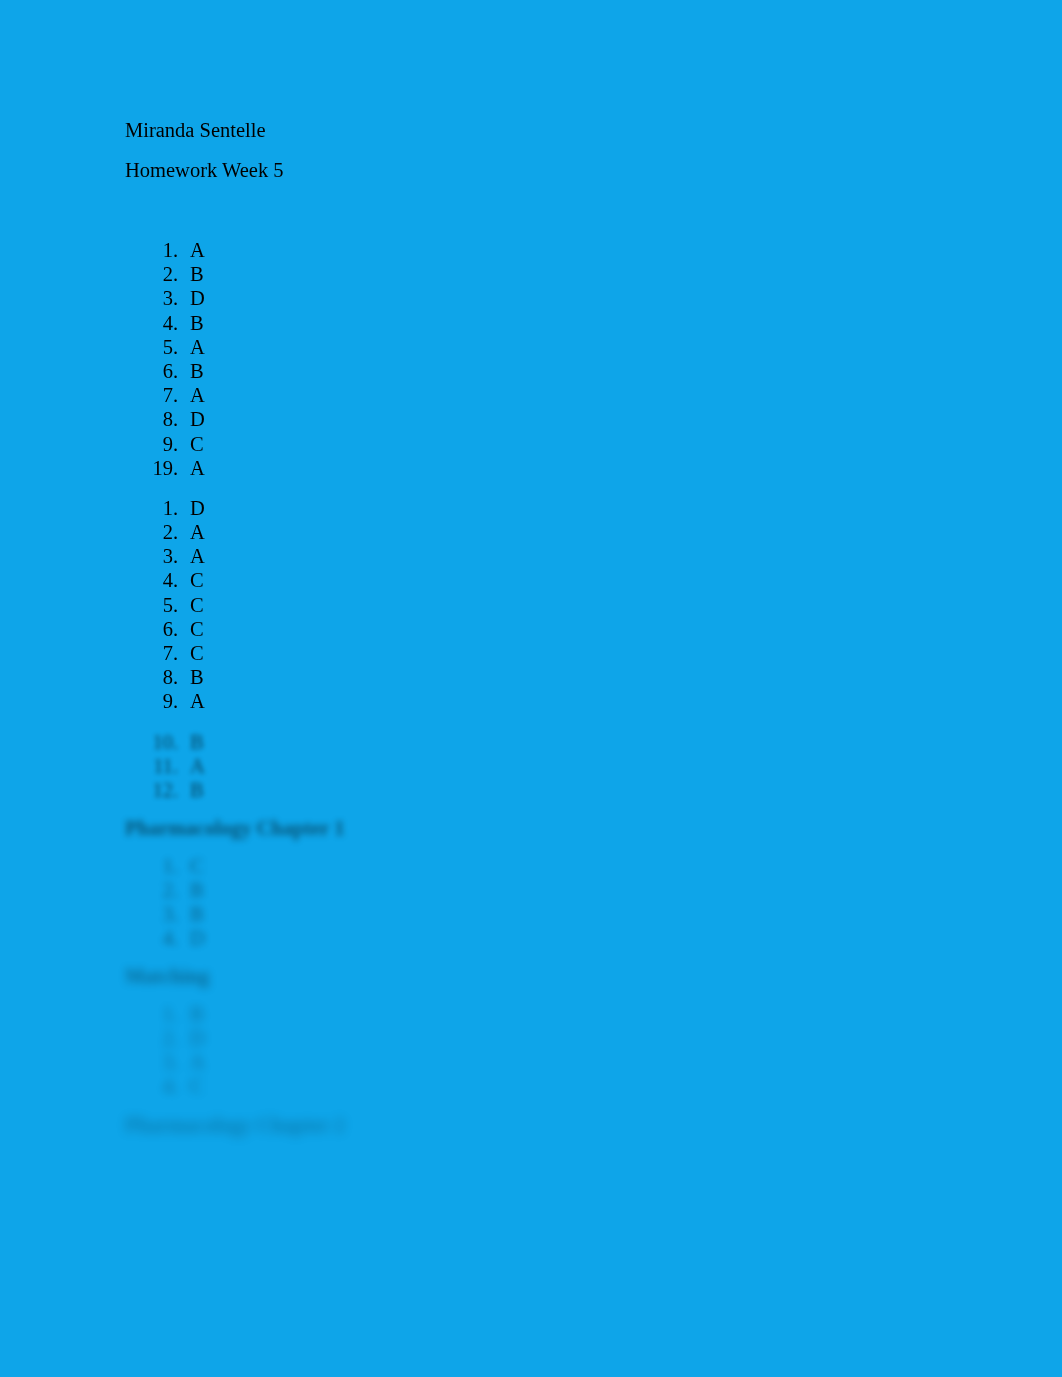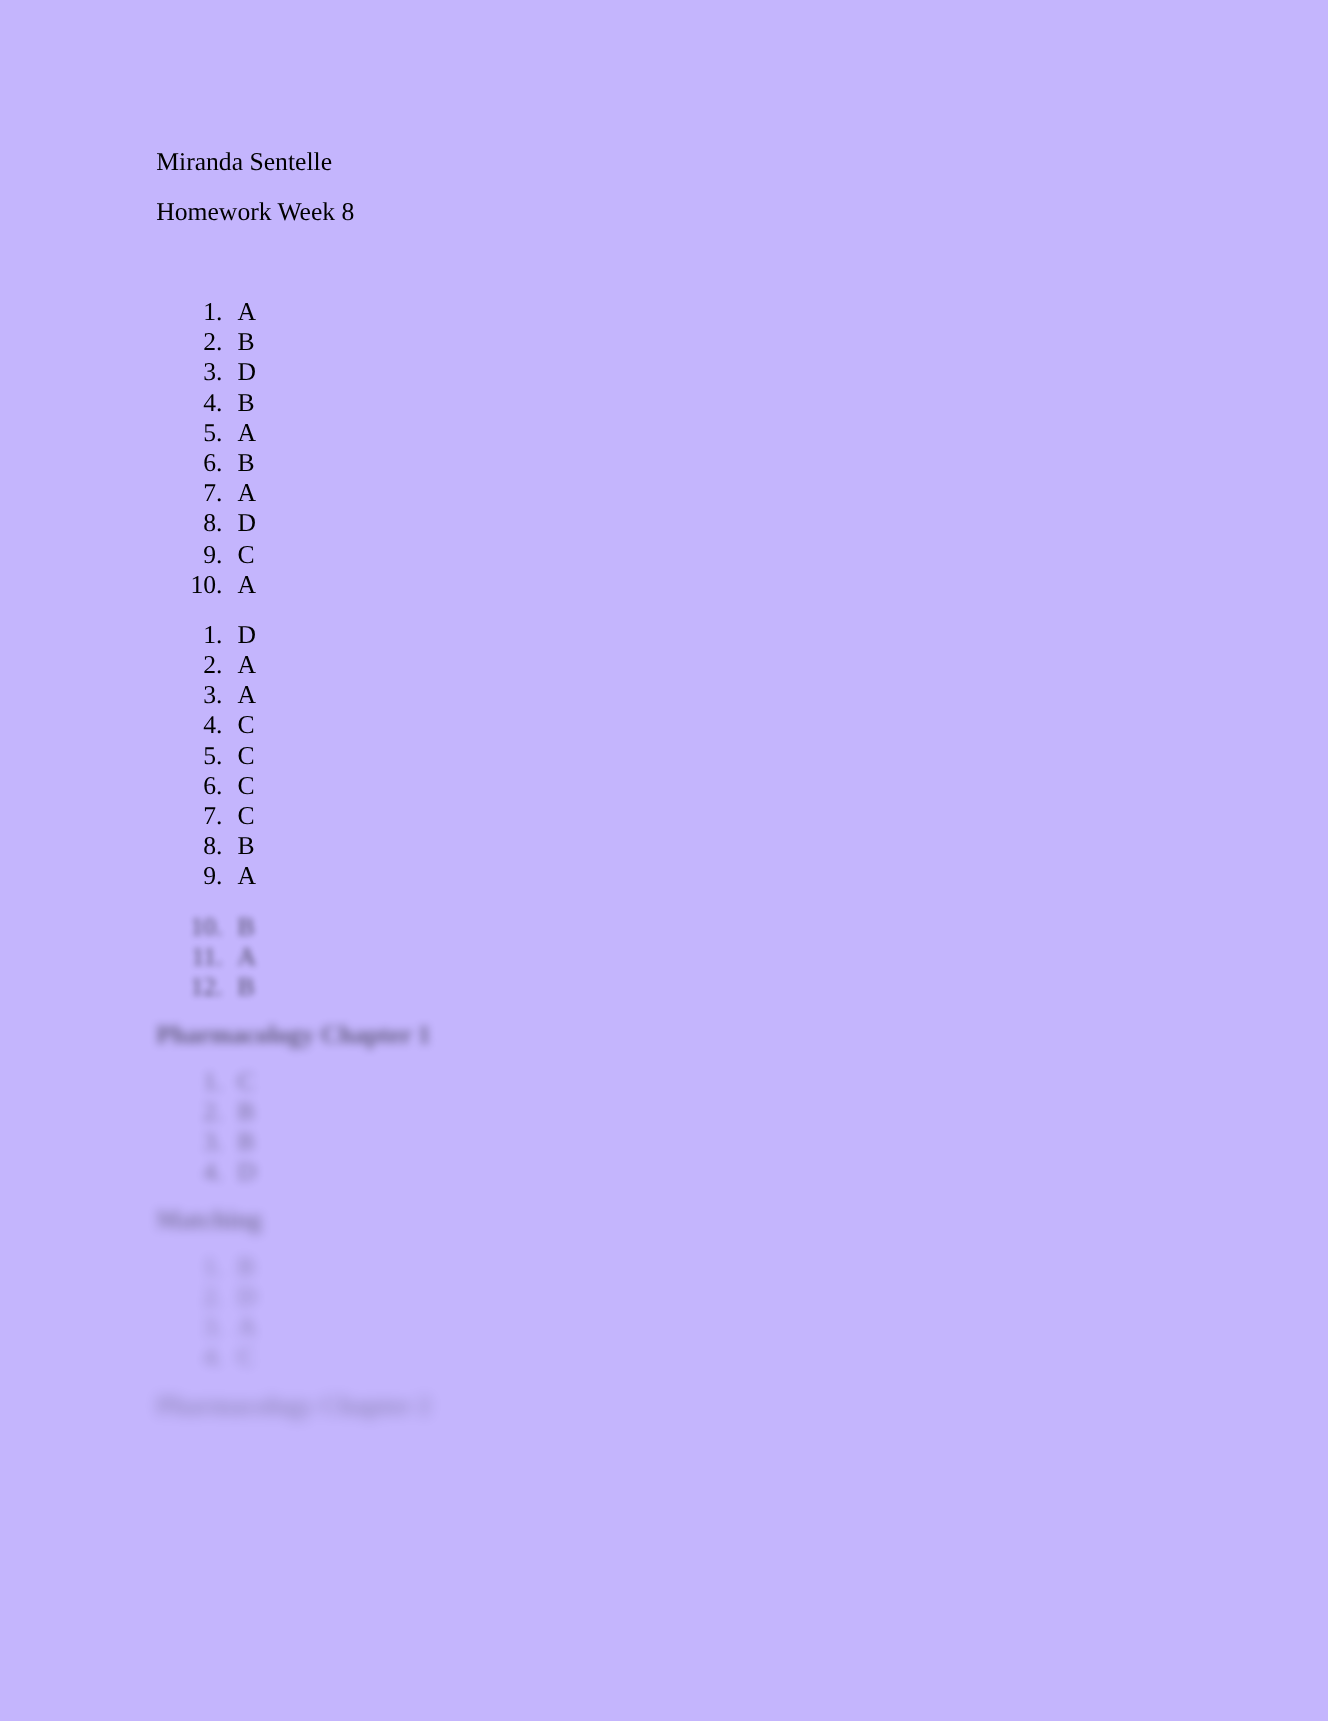--- a/index.html
+++ b/index.html
@@ -8,21 +8,21 @@
     background: #ffffff;
   }
   body {
     font-family: "Liberation Serif", "DejaVu Serif", serif;
     color: #000000;
   }
   #page {
     position: relative;
     width: 1062px;
     height: 1377px;
-    background: #c4b5fd;
+    background: #0ea5e9;
     overflow: hidden;
   }
   .content {
     position: absolute;
     left: 125px;
     top: 120px;
     width: 820px;
   }
   .para {
     font-size: 20.5px;
@@ -71,35 +71,35 @@
   .blur-5 { filter: blur(4.6px); opacity: 0.32; }
   .blur-7 { filter: blur(5.4px); opacity: 0.26; }
 </style>
 </head>
 <body>
 
 <div id="page">
   <div class="content">
 
     <p class="para">Miranda Sentelle</p>
-    <p class="para">Homework Week 8</p>
+    <p class="para">Homework Week 5</p>
 
     <p class="para spacer"></p>
 
     <ol class="answers">
       <li><span class="num">1.</span><span class="val">A</span></li>
       <li><span class="num">2.</span><span class="val">B</span></li>
       <li><span class="num">3.</span><span class="val">D</span></li>
       <li><span class="num">4.</span><span class="val">B</span></li>
       <li><span class="num">5.</span><span class="val">A</span></li>
       <li><span class="num">6.</span><span class="val">B</span></li>
       <li><span class="num">7.</span><span class="val">A</span></li>
       <li><span class="num">8.</span><span class="val">D</span></li>
       <li><span class="num">9.</span><span class="val">C</span></li>
-      <li><span class="num">10.</span><span class="val">A</span></li>
+      <li><span class="num">19.</span><span class="val">A</span></li>
     </ol>
 
     <ol class="answers">
       <li><span class="num">1.</span><span class="val">D</span></li>
       <li><span class="num">2.</span><span class="val">A</span></li>
       <li><span class="num">3.</span><span class="val">A</span></li>
       <li><span class="num">4.</span><span class="val">C</span></li>
       <li><span class="num">5.</span><span class="val">C</span></li>
       <li><span class="num">6.</span><span class="val">C</span></li>
       <li><span class="num">7.</span><span class="val">C</span></li>

